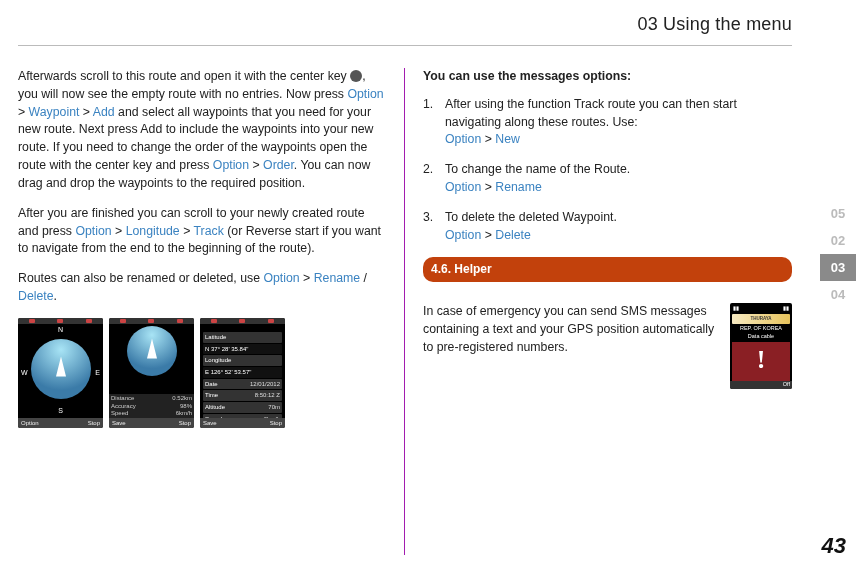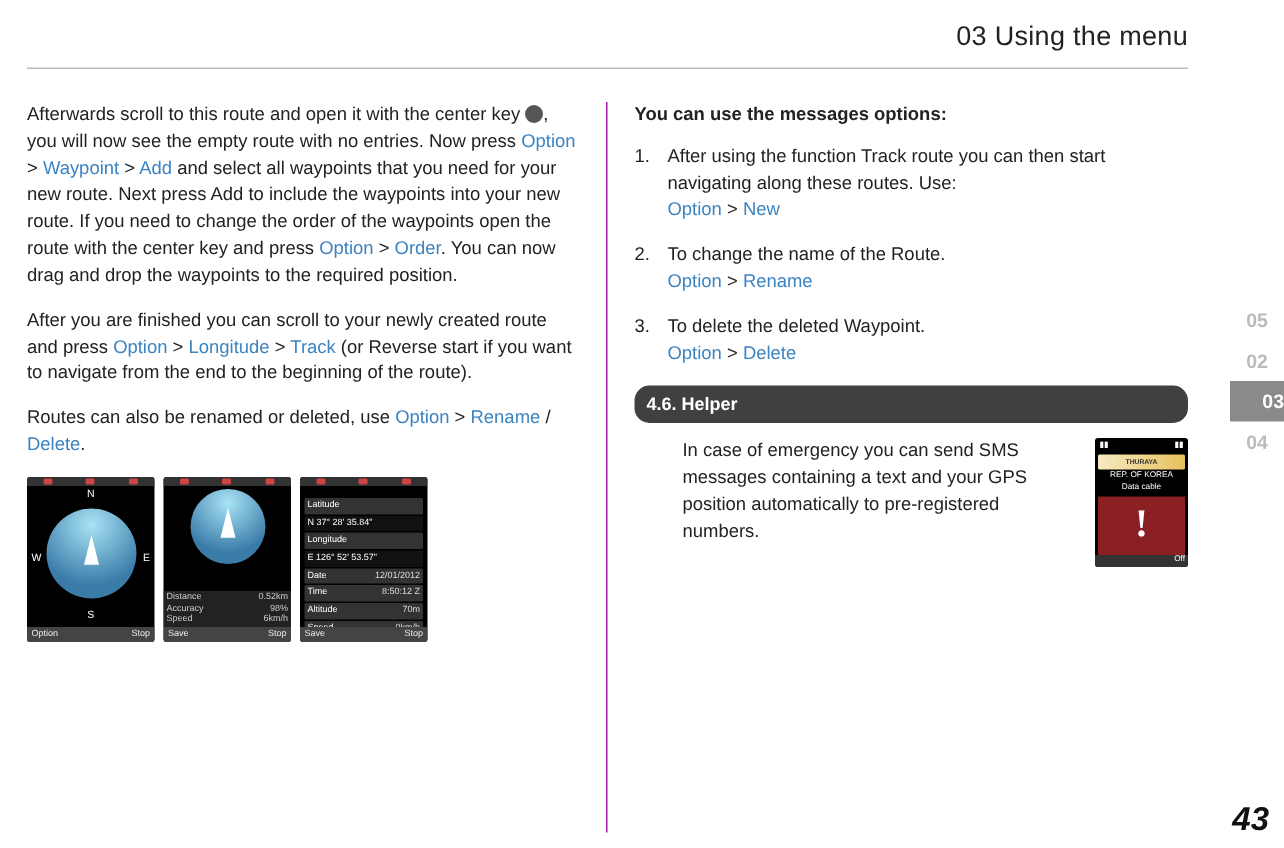--- a/index.html
+++ b/index.html
@@ -20,36 +20,36 @@
   .topbar { height:6px; background:#333; display:flex; justify-content:space-around; align-items:center; }
   .topbar span { width:6px; height:4px; background:#c44; border-radius:1px; display:inline-block; }
   .compass-img { width:60px; height:60px; margin:4px auto 0; border-radius:50%; background: radial-gradient(circle at 50% 18%, #a8e4f5 0%, #3b7ba8 70%); position:relative; }
   .compass-img::after { content:""; position:absolute; left:50%; top:50%; width:0; height:0; border:5px solid transparent; border-bottom:20px solid #fff; transform:translate(-50%,-70%); }
   .shot .soft { position:absolute; bottom:0; left:0; right:0; height:10px; background:#444; display:flex; justify-content:space-between; padding:0 3px; font-size:6px; align-items:center; color:#eee; }
   .shot2 .lower { position:absolute; bottom:10px; left:0; right:0; background:#222; font-size:6px; line-height:1.2; padding:1px 2px; }
   .shot2 .lower .row { display:flex; justify-content:space-between; }
   .shot3 .datalist { padding:8px 3px 0 3px; }
   .shot3 .datalist .drow { background:#333; color:#fff; font-size:6px; margin-bottom:1px; padding:1px 2px; display:flex; justify-content:space-between; border-radius:1px; }
   .shot3 .datalist .dval { color:#ddd; }
-  .section-pill { background:#404040; color:#fff; font-size:12px; font-weight:700; padding:4px 8px; border-radius:10px; margin: 4px 0 10px 0; }
+  .section-pill { background:#c2410c; color:#fff; font-size:12px; font-weight:700; padding:4px 8px; border-radius:10px; margin: 4px 0 21px 0; }
   .list-item { display:flex; gap:8px; margin-bottom:12px; }
   .list-item .num { min-width:14px; }
   .col-right .bold { font-weight:700; margin-bottom:10px; }
-  .helper-row { display:flex; gap:10px; align-items:flex-start;margin-left:32px; }
+  .helper-row { display:flex; gap:10px; align-items:flex-start; }
   .helper-text { flex:1; }
   .thuraya { width:62px; height:86px; background:#000; border-radius:2px; position:relative; color:#fff; font-size:5.5px; padding:2px; overflow:hidden; }
   .thuraya .tlogo { height:10px; background:linear-gradient(90deg,#f7eac2,#e6c25b); margin:1px 0; border-radius:1px; display:flex; align-items:center; justify-content:center; color:#333; font-size:4.5px; font-weight:700; }
   .thuraya .mid { height:40px; background:#8a1f24; margin:1px 0; position:relative; overflow:hidden; }
   .thuraya .mid::after { content:"!"; position:absolute; left:50%; top:50%; transform:translate(-50%,-55%); font-size:26px; font-weight:900; color:#fff; font-family: Georgia, serif; }
   .thuraya .trow { font-size:5.5px; display:flex; justify-content:space-between; padding:0 1px; }
   .thuraya .soft { position:absolute; bottom:0; left:0; right:0; height:8px; background:#333; display:flex; justify-content:flex-end; padding:0 2px; font-size:5.5px; align-items:center; }
   .sidebar { width:36px; background:#fff; height:100%; position:relative; }
   .sidetabs { position:absolute; top:200px; right:0; width:36px; }
   .sidetab { font-size:13px; font-weight:700; text-align:center; padding:6px 0; color:#bbb; }
-  .sidetab.active { background:#8a8a8a; color:#fff;text-align:right; }
+  .sidetab.active { background:#8a8a8a; color:#fff; }
   .page-number { position:absolute; bottom:6px; right:10px; font-size:22px; font-weight:700; font-style:italic; color:#111; }
 </style>
 </head>
 <body>
 
 <div class="page">
   <div class="main">
     <div class="header">03 Using the menu</div>
     <div class="content">
 

